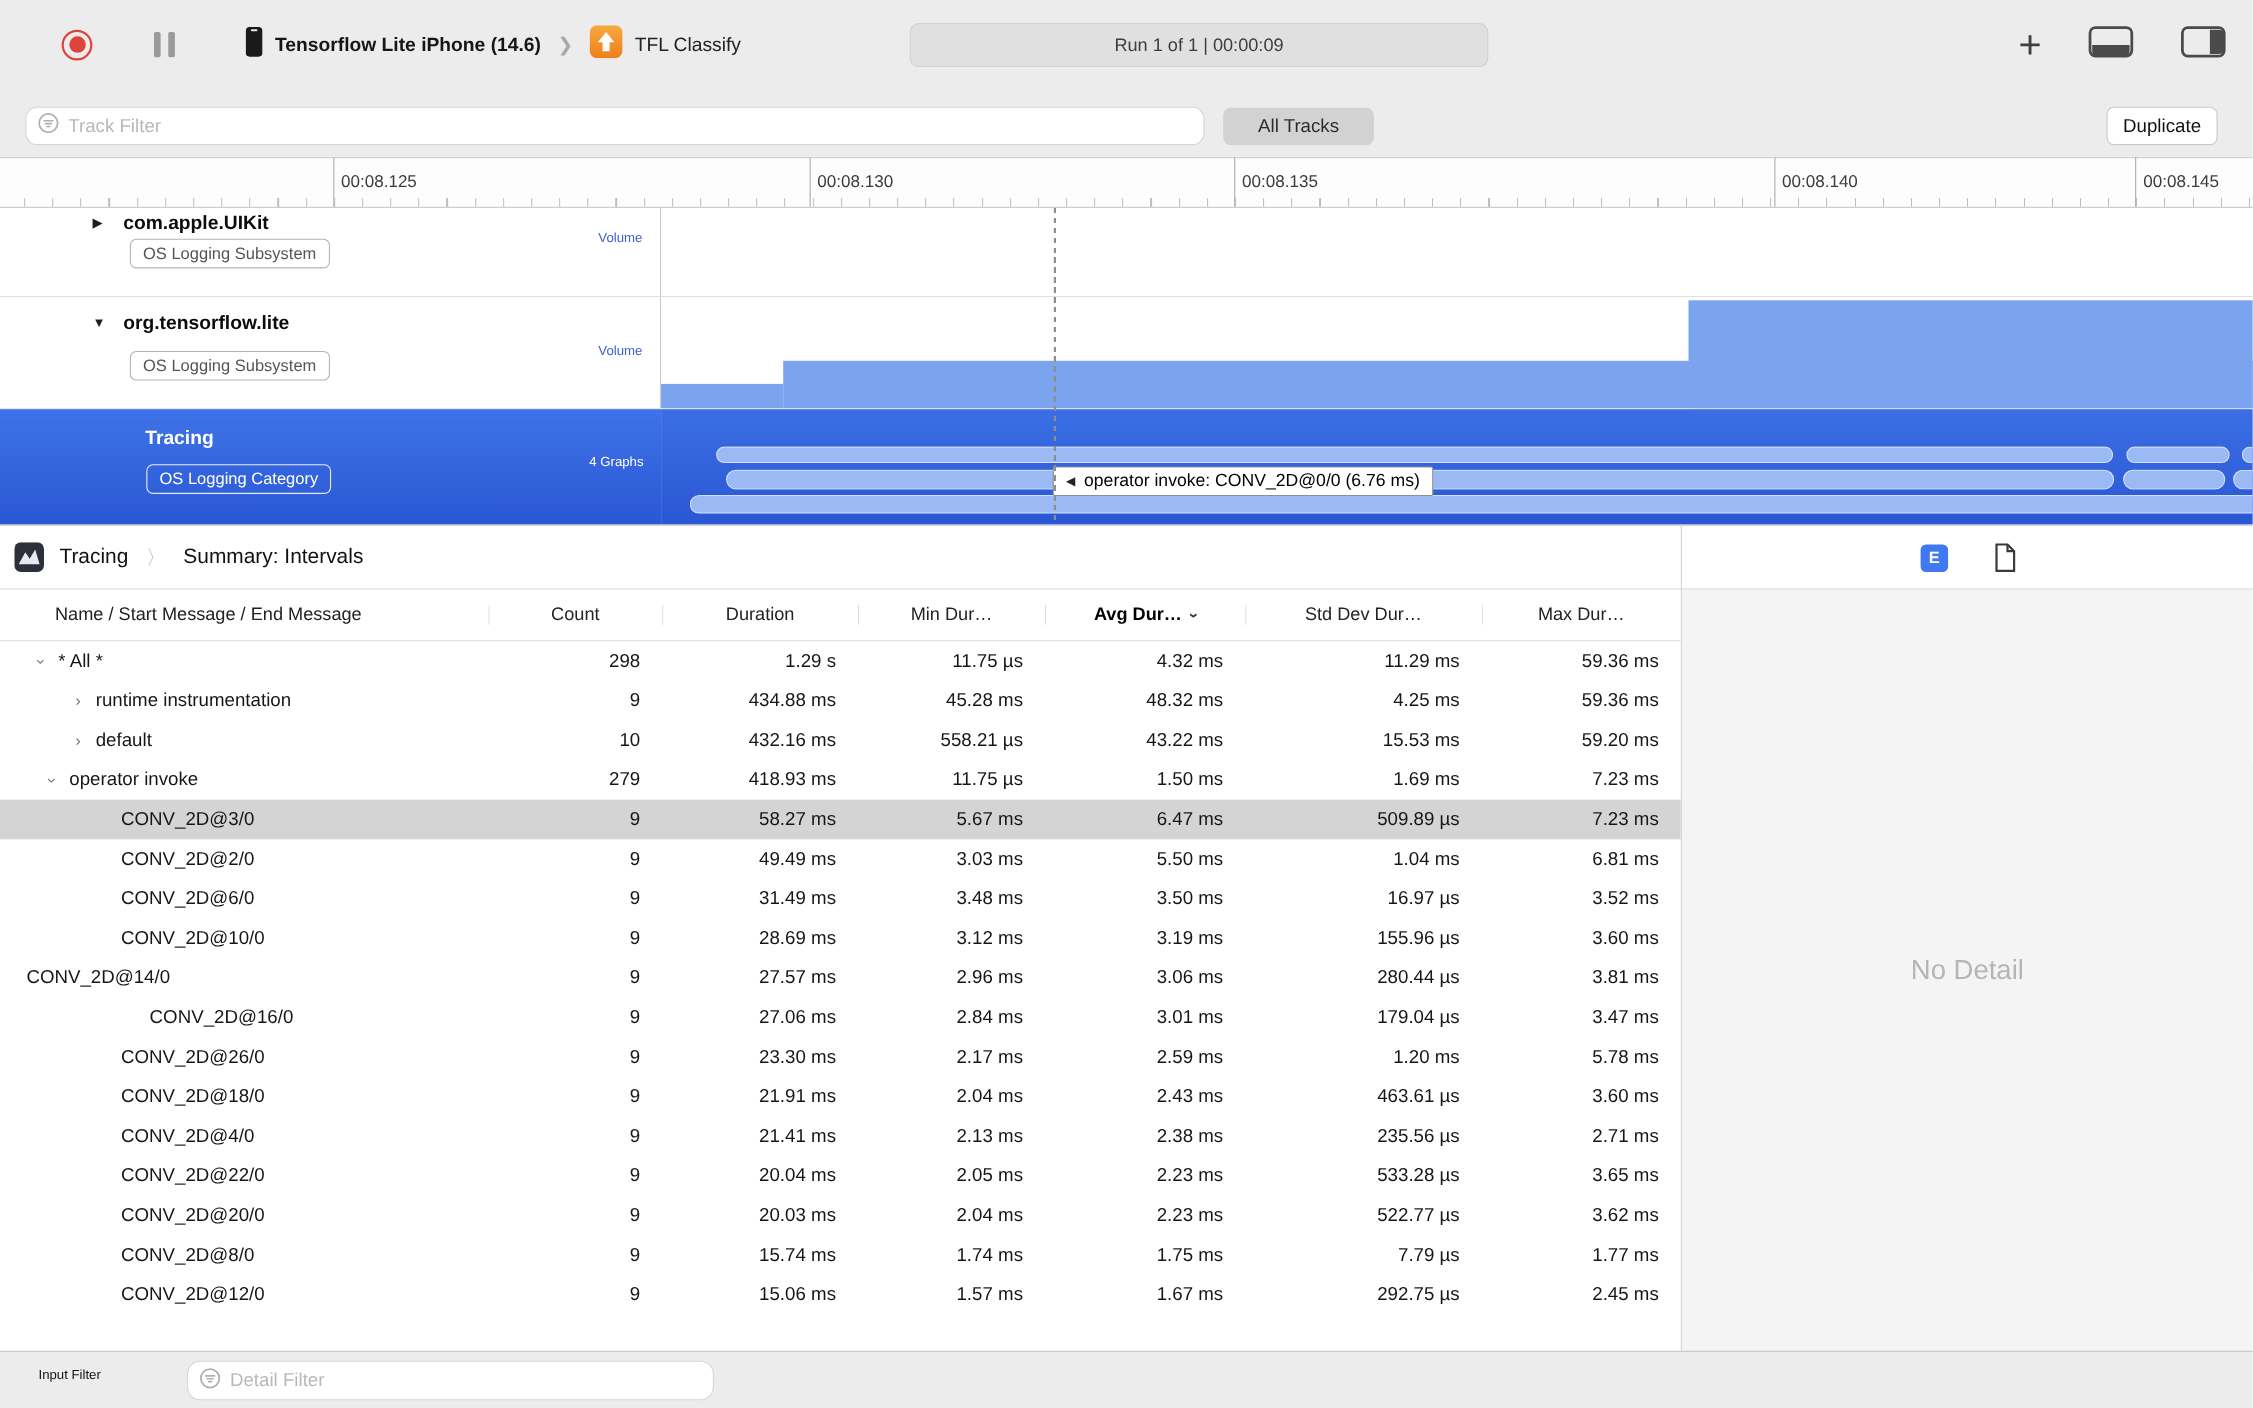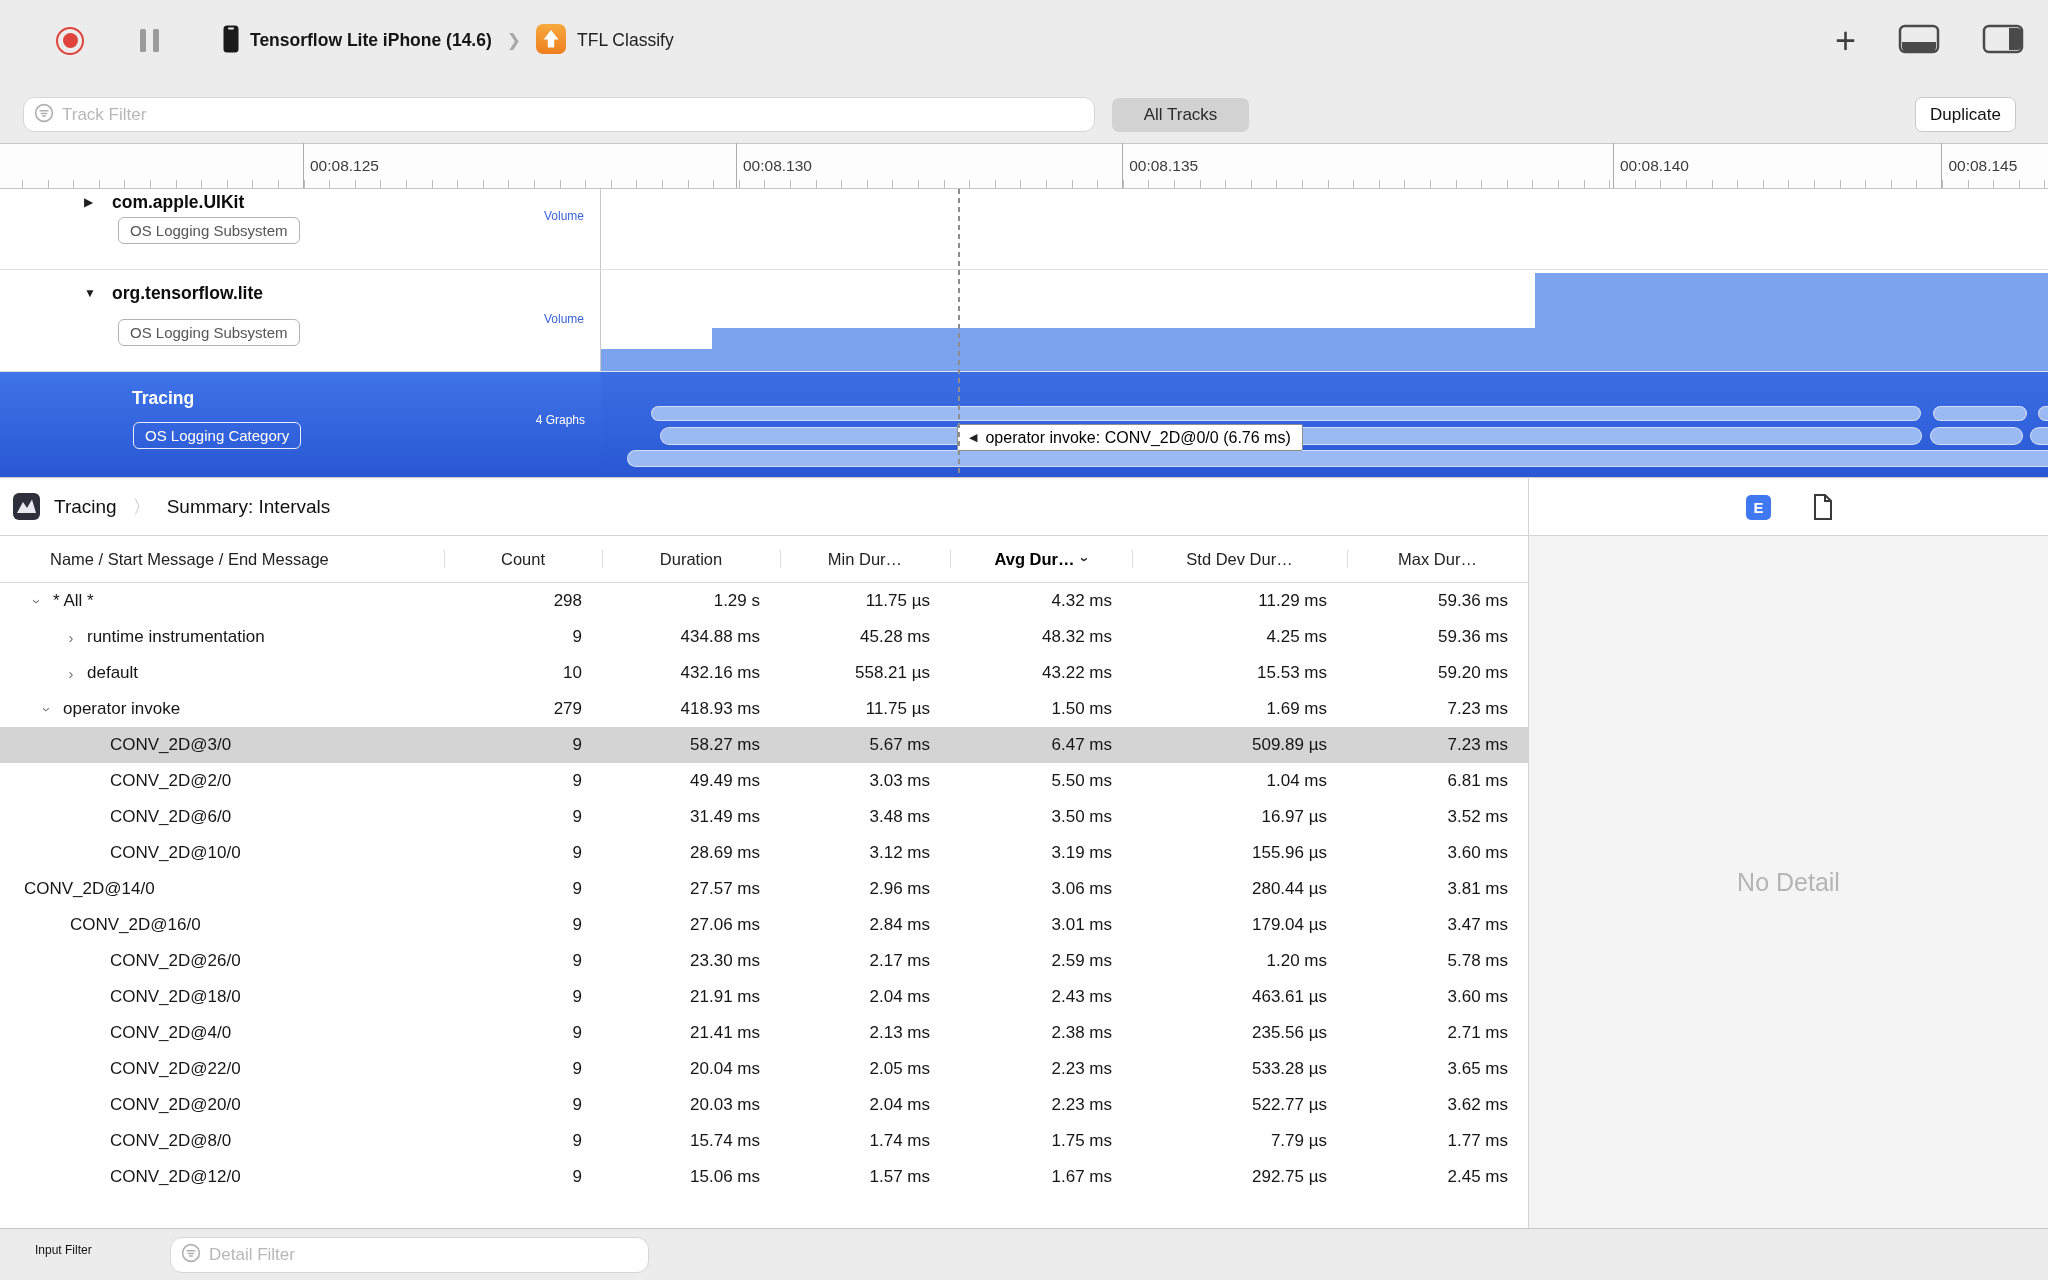--- a/index.html
+++ b/index.html
@@ -130,20 +130,21 @@
                 <stop offset="0" stop-color="#f7a93d"></stop>
                 <stop offset="1" stop-color="#ee7f1e"></stop>
               </linearGradient>
             </defs>
             <rect width="30" height="30" rx="7" fill="url(#og)"></rect>
             <path d="M15 6 L22.5 15.5 H18.2 V23.5 H11.8 V15.5 H7.5 Z" fill="#fff"></path>
           </svg>
       </span>
       <span class="app-name">TFL Classify</span>
     </div>
+    <div class="run-pill">Run 1 of 1   |   00:00:09</div>
     <div class="tb-right">
       <span class="plus">+</span>
       <span>
         <svg width="42" height="30" viewBox="0 0 42 30">
             <rect x="2" y="2" width="38" height="26" rx="5" fill="none" stroke="#4a4a4a" stroke-width="2.5"></rect>
             <path d="M4 18 h34 v5.5 a4.5 4.5 0 0 1 -4.5 4.5 h-25 a4.5 4.5 0 0 1 -4.5 -4.5 z" fill="#4a4a4a"></path>
           </svg>
       </span>
       <span>
         <svg width="42" height="30" viewBox="0 0 42 30">
@@ -359,21 +360,21 @@
             <span class="nm">CONV_2D@14/0</span>
           </div>
       <div class="cell cc1 v-count">9</div>
       <div class="cell cc2 v-duration">27.57 ms</div>
       <div class="cell cc3 v-min">2.96 ms</div>
       <div class="cell cc4 v-avg">3.06 ms</div>
       <div class="cell cc5 v-std">280.44 µs</div>
       <div class="cell cc6 v-max">3.81 ms</div>
     </div>
         <div class="trow">
-      <div class="cell ncell c0" style="padding-left: 46px;">
+      <div class="cell ncell c0" style="padding-left: 112px;">
             <span class="chev" style="visibility: hidden;">›</span>
             <span class="nm">CONV_2D@16/0</span>
           </div>
       <div class="cell cc1 v-count">9</div>
       <div class="cell cc2 v-duration">27.06 ms</div>
       <div class="cell cc3 v-min">2.84 ms</div>
       <div class="cell cc4 v-avg">3.01 ms</div>
       <div class="cell cc5 v-std">179.04 µs</div>
       <div class="cell cc6 v-max">3.47 ms</div>
     </div>

